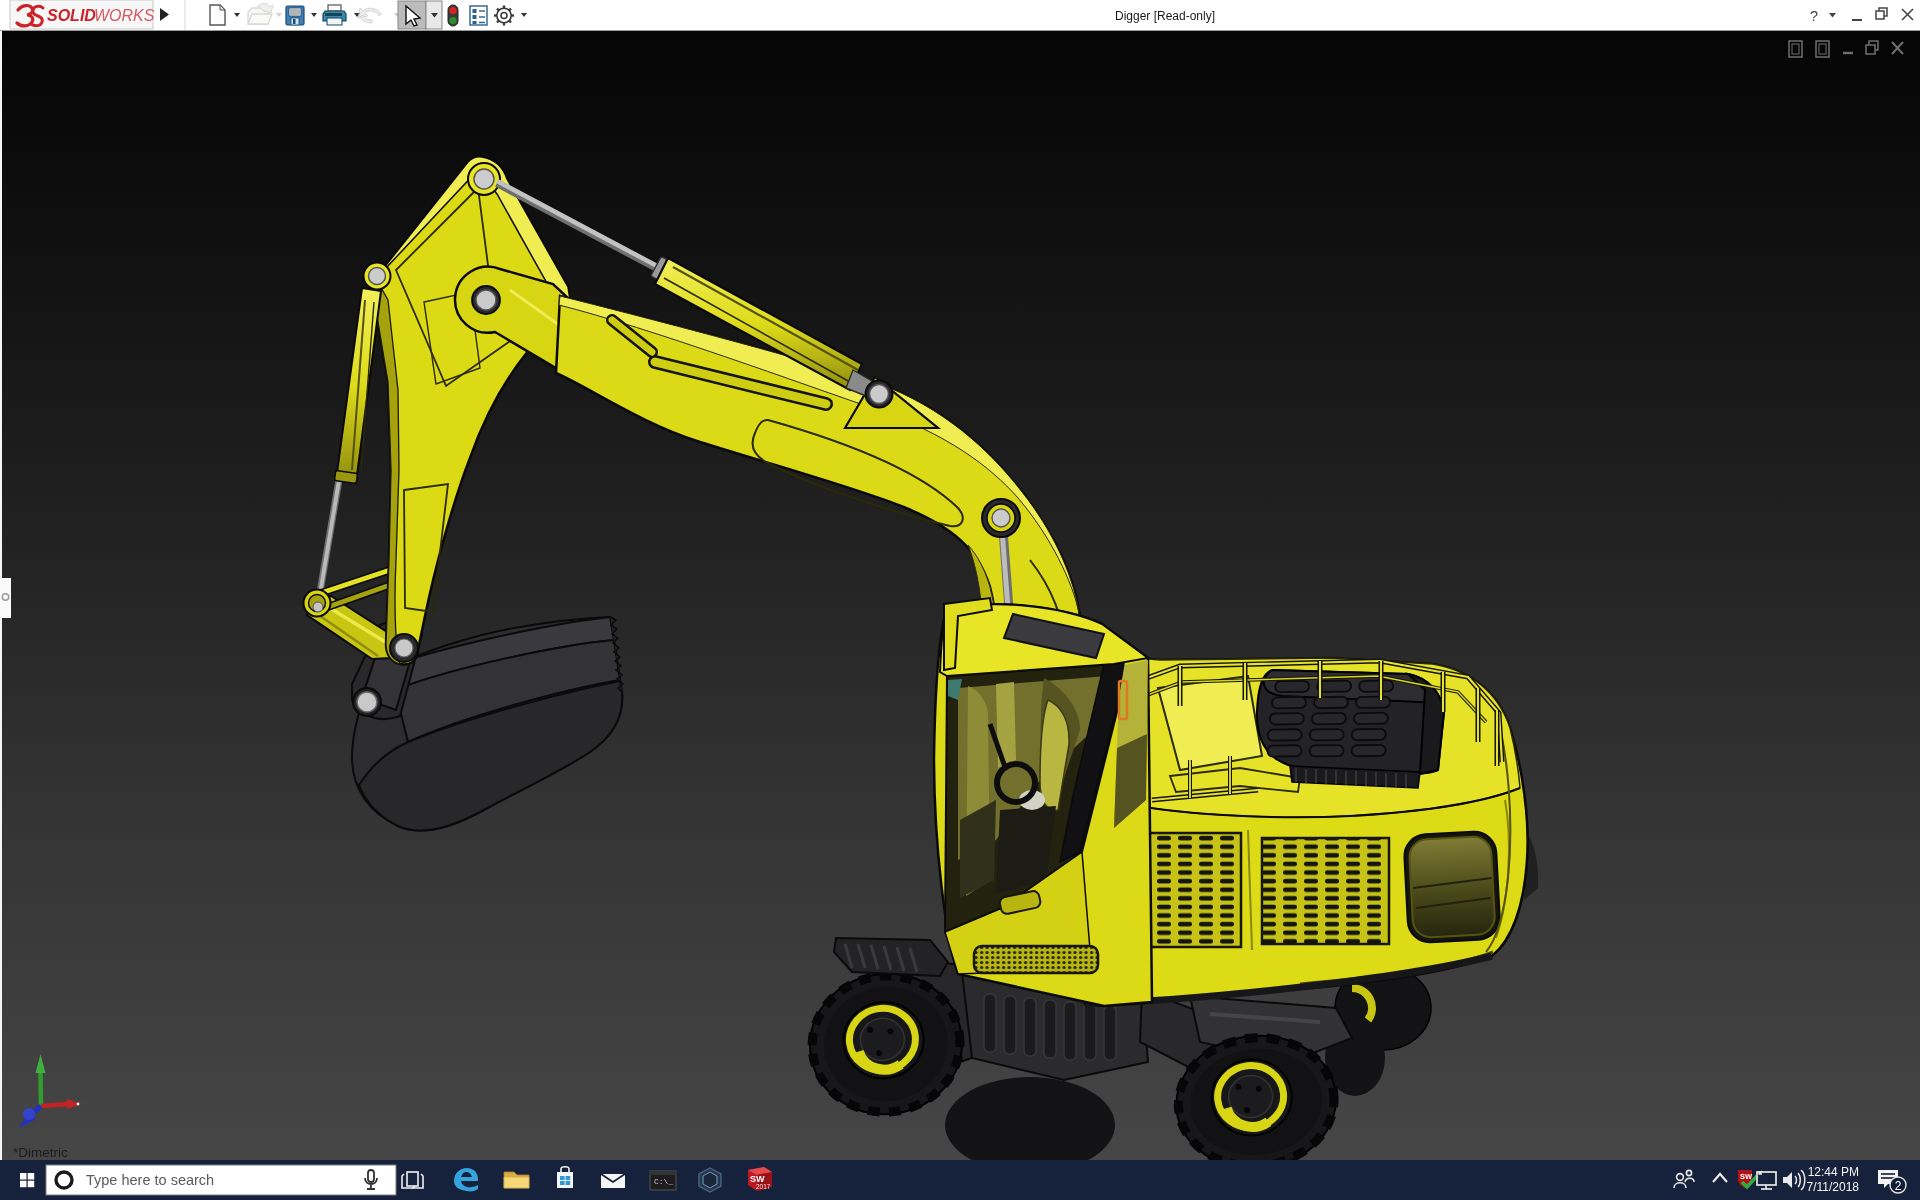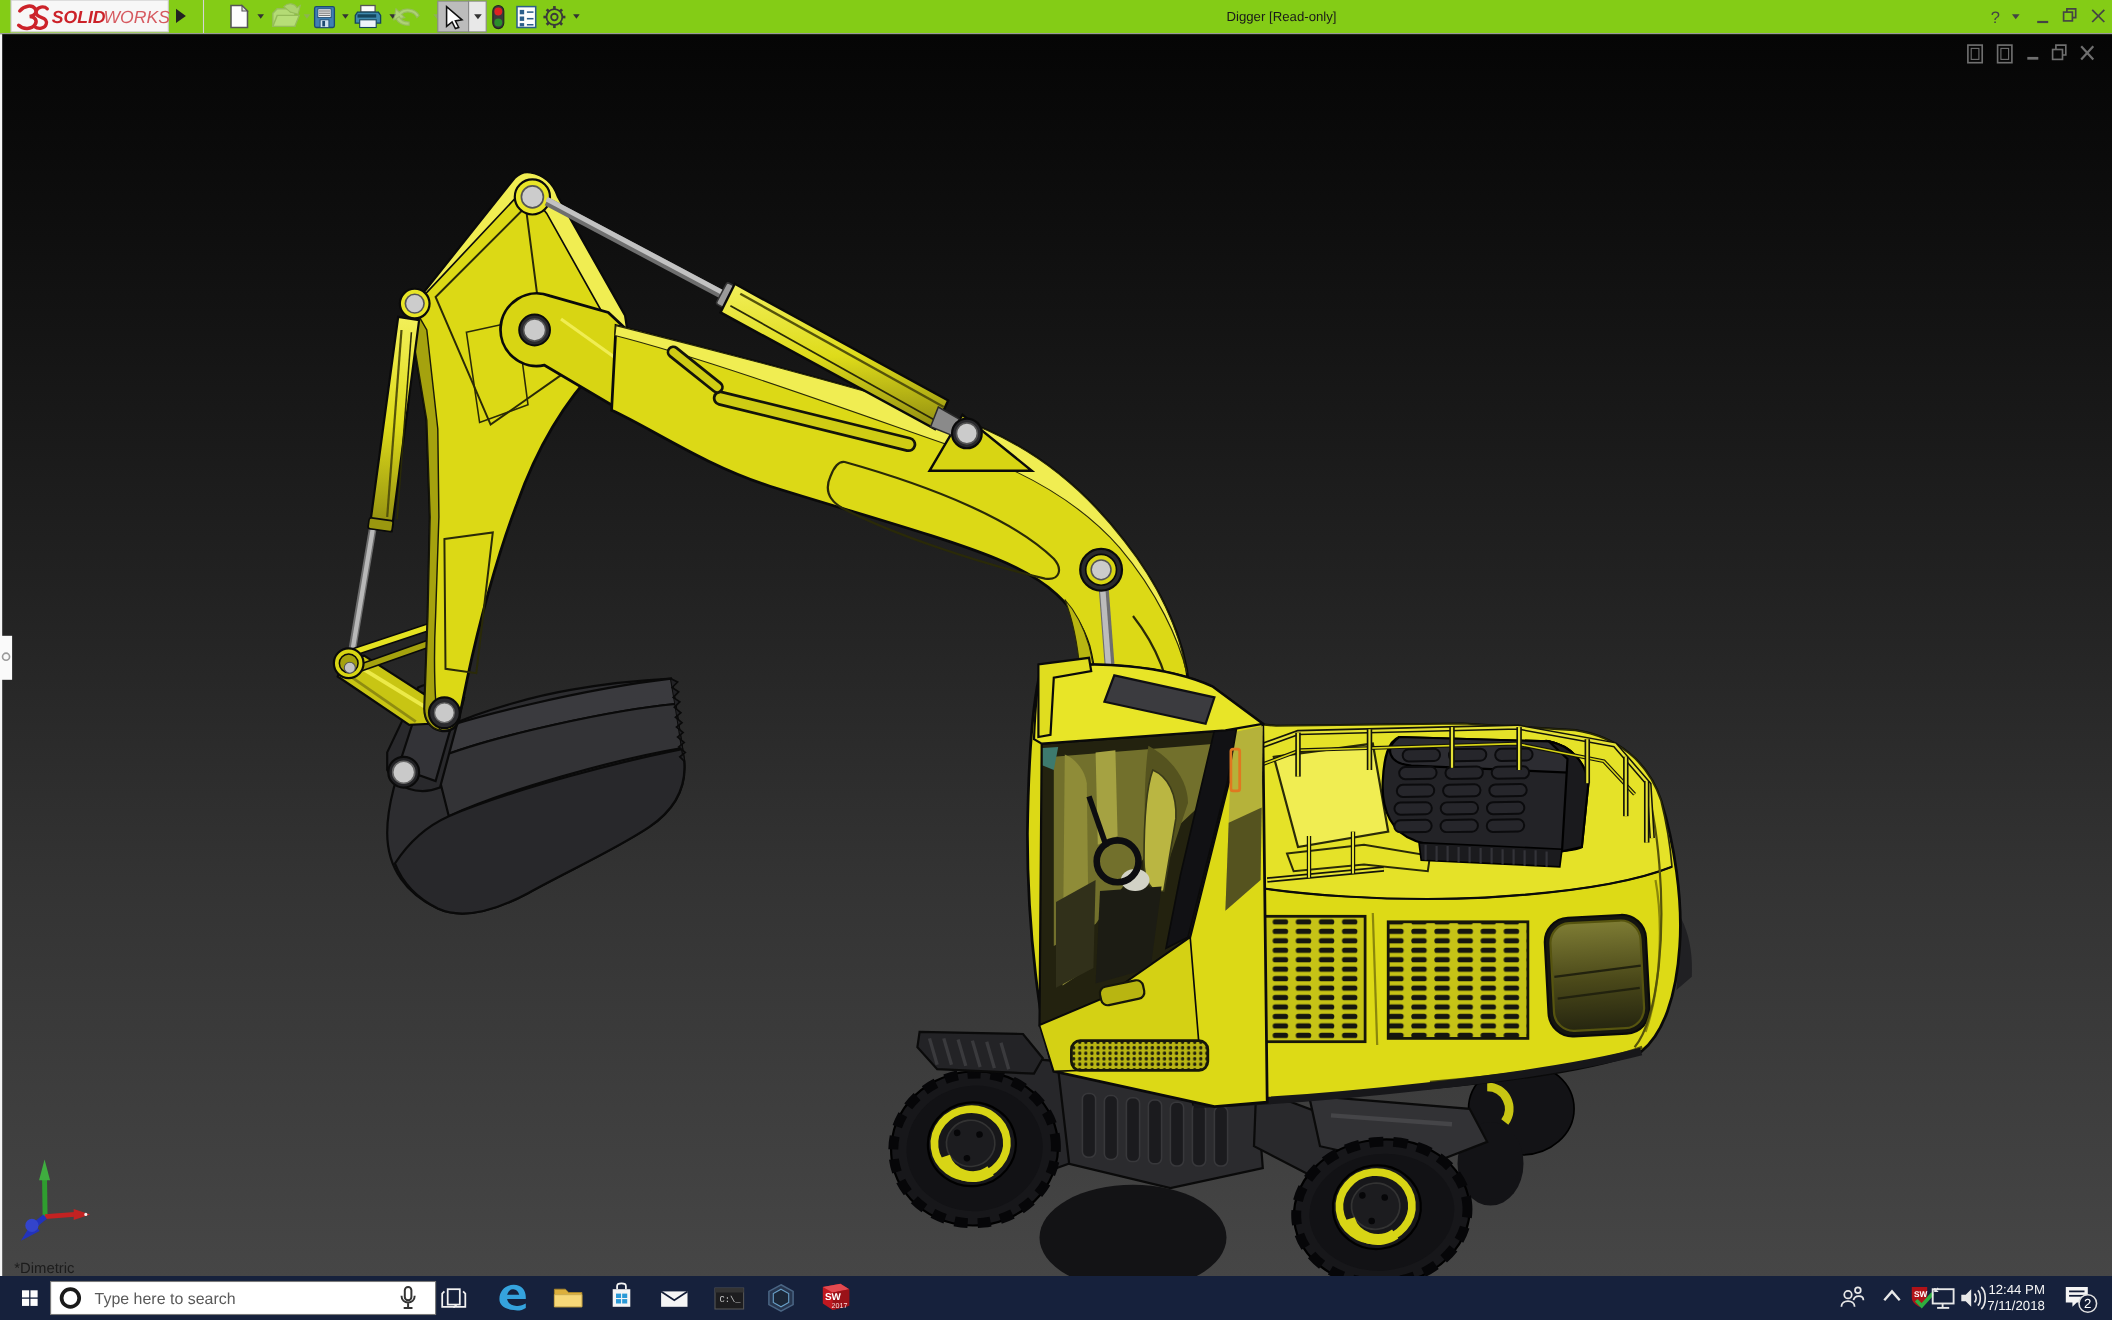--- a/index.html
+++ b/index.html
@@ -1,17 +1,17 @@
 <!DOCTYPE html>
 <html><head>
 <meta charset="utf-8">
 <style>
   html,body{margin:0;padding:0;background:#000;}
   #page{position:relative;width:1920px;height:1200px;overflow:hidden;font-family:"Liberation Sans",sans-serif;}
-  #topbar{position:absolute;left:0;top:0;width:1920px;height:31px;background:#84cc16;border-bottom:1px solid #9a9a9a;box-sizing:border-box;}
+  #topbar{position:absolute;left:0;top:0;width:1920px;height:31px;background:#ffffff;border-bottom:1px solid #9a9a9a;box-sizing:border-box;}
   #viewport{position:absolute;left:0;top:31px;width:1920px;height:1129px;background:linear-gradient(180deg,#050505 0%,#101010 18%,#222222 45%,#333333 68%,#464646 100%);}
   #leftstrip{position:absolute;left:0;top:31px;width:2px;height:1129px;background:#f5f5f5;}
   #lefttab{position:absolute;left:0;top:578px;width:11px;height:40px;background:#fafafa;}
   #taskbar{position:absolute;left:0;top:1160px;width:1920px;height:40px;background:#16213c;}
   #modelsvg{position:absolute;left:0;top:0;}
 </style>
 </head>
 <body>
 <div id="page">
   <div id="viewport"></div>

